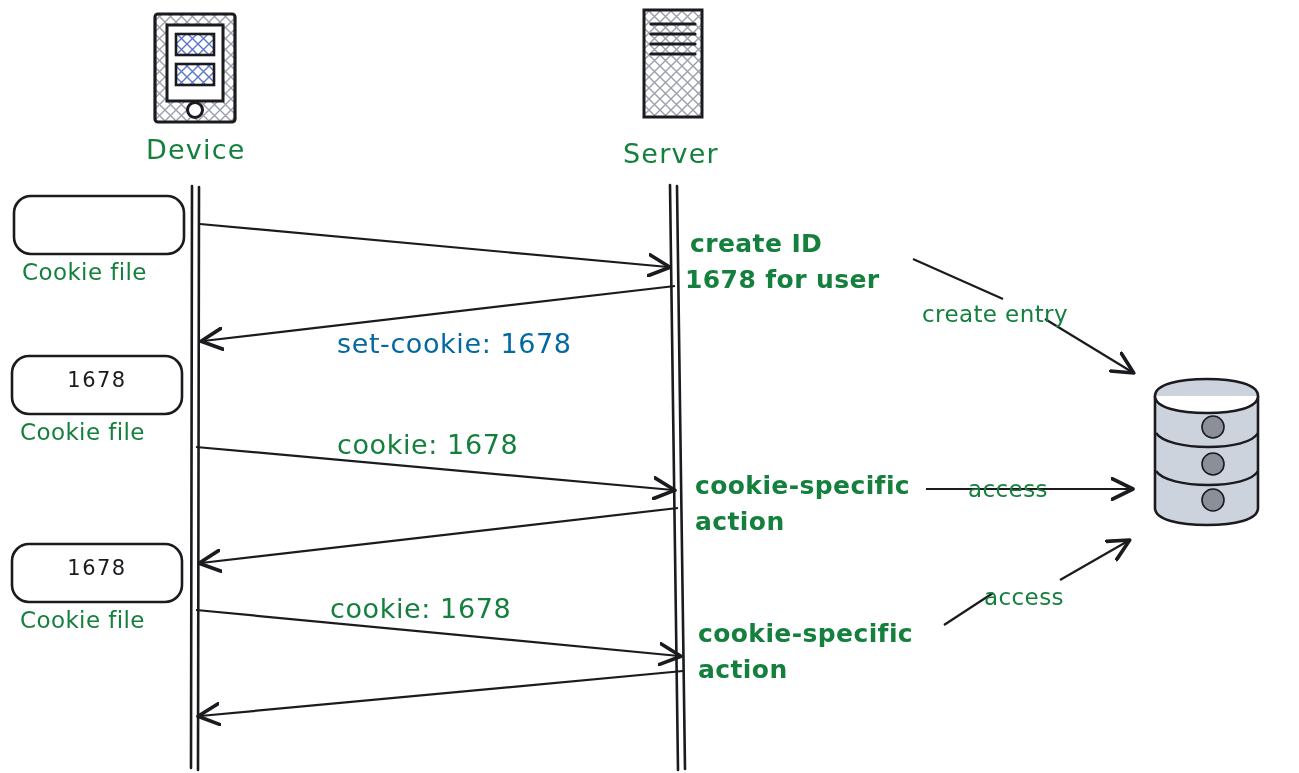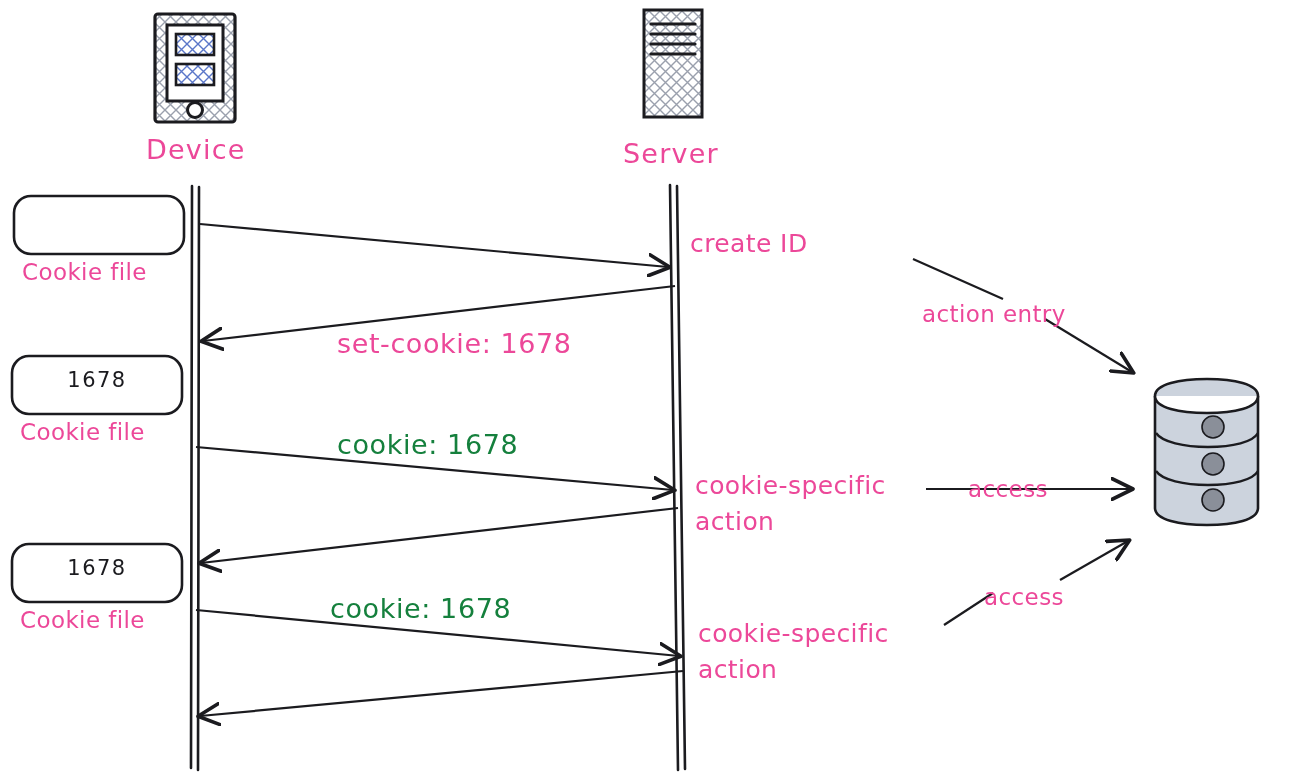--- a/index.html
+++ b/index.html
@@ -20,38 +20,39 @@
   #canvas svg.layer {
     position: absolute;
     left: 0;
     top: 0;
     width: 1299px;
     height: 773px;
   }
   .lbl {
     position: absolute;
     font-family: "DejaVu Sans", sans-serif;
-    color: #ec4899;
+    color: #15803d;
     white-space: pre;
     line-height: 1.28;
     letter-spacing: 0.3px;
   }
-  .lbl.red   { color: #ec4899; }
+  .lbl.red   { color: #0369a1; }
   .lbl.blue  { color: #15803d; }
   .node-title {
     font-size: 27px;
     letter-spacing: 1.2px;
   }
   .msg-lbl {
     font-size: 27px;
     letter-spacing: 0.6px;
   }
   .srv-lbl {
     font-size: 25px;
     letter-spacing: 0.4px;
+    font-weight: bold;
   }
   .small-lbl {
     font-size: 23px;
     letter-spacing: 0.4px;
     text-align: right;
   }
   .cookie-val {
     position: absolute;
     font-family: "DejaVu Sans", sans-serif;
     font-size: 21px;
@@ -167,24 +168,25 @@
   <div class="lbl small-lbl" style="left:20px; top:418px;">Cookie file</div>
 
   <div class="cookie-val" style="left:12px; top:556px; width:170px; text-align:center;">1678</div>
   <div class="lbl small-lbl" style="left:20px; top:606px;">Cookie file</div>
 
   <div class="lbl msg-lbl red" style="left:337px; top:327px;">set-cookie: 1678</div>
   <div class="lbl msg-lbl blue" style="left:337px; top:428px;">cookie: 1678</div>
   <div class="lbl msg-lbl blue" style="left:330px; top:592px;">cookie: 1678</div>
 
   <div class="lbl srv-lbl" style="left:690px; top:228px;">create ID</div>
+  <div class="lbl srv-lbl" style="left:685px; top:264px;">1678 for user</div>
 
   <div class="lbl srv-lbl" style="left:695px; top:470px;">cookie-specific</div>
   <div class="lbl srv-lbl" style="left:695px; top:506px;">action</div>
 
   <div class="lbl srv-lbl" style="left:698px; top:618px;">cookie-specific</div>
   <div class="lbl srv-lbl" style="left:698px; top:654px;">action</div>
 
-  <div class="lbl small-lbl" style="left:922px; top:300px;">action entry</div>
+  <div class="lbl small-lbl" style="left:922px; top:300px;">create entry</div>
   <div class="lbl small-lbl" style="left:968px; top:475px;">access</div>
   <div class="lbl small-lbl" style="left:984px; top:583px;">access</div>
 
 </div>
 
 </body></html>

